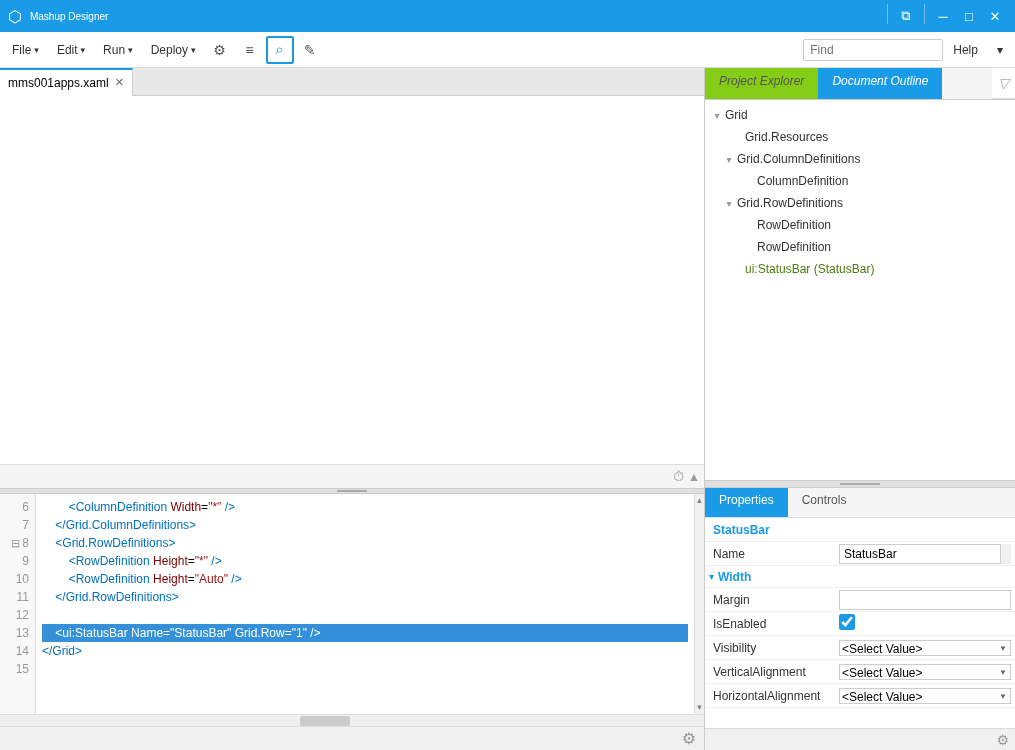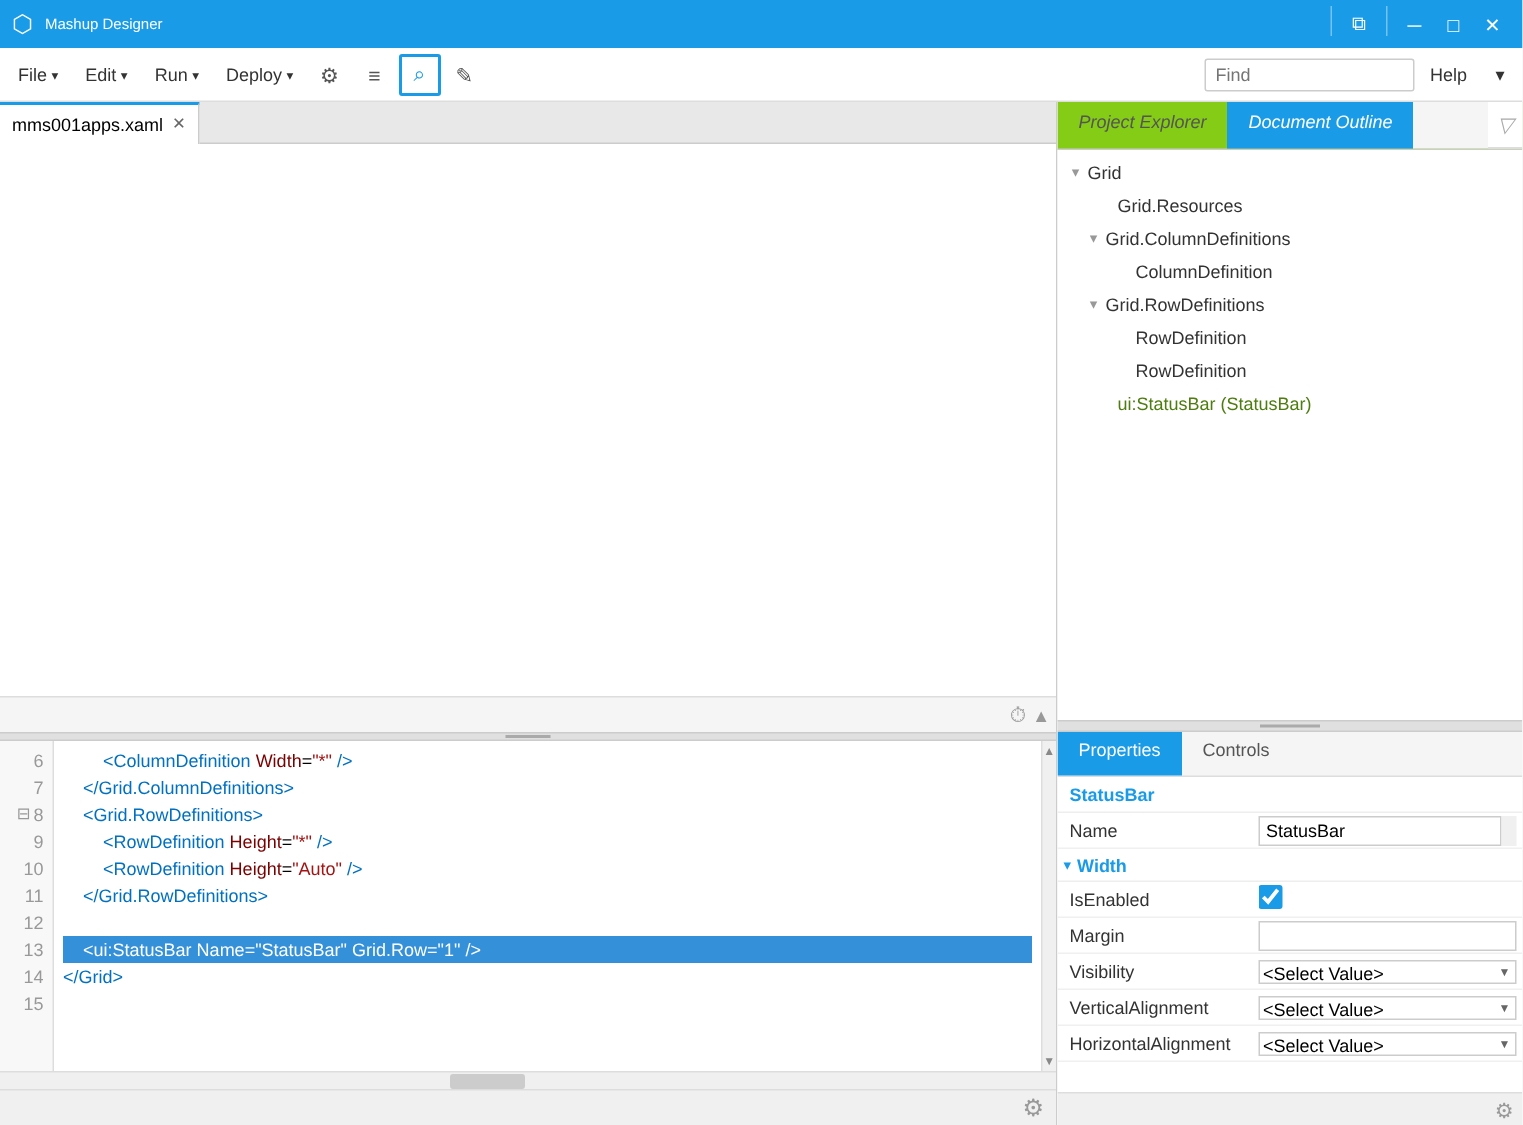--- a/index.html
+++ b/index.html
@@ -614,30 +614,30 @@
           </div>
           <div style="width:10px; background:#f0f0f0; height:20px;"></div>
         </div>
 
         <div class="section-header">
           <span class="section-toggle">▾</span>
           <span class="section-header-label">Width</span>
         </div>
 
         <div class="props-row">
+          <span class="props-label">Margin</span>
+          <div class="props-value">
+            <input class="props-input" value="" style="">
+          </div>
+        </div>
+
+        <div class="props-row">
           <span class="props-label">IsEnabled</span>
           <div class="props-value">
             <input type="checkbox" class="props-checkbox" checked="" style="">
-          </div>
-        </div>
-
-        <div class="props-row">
-          <span class="props-label">Margin</span>
-          <div class="props-value">
-            <input class="props-input" value="" style="">
           </div>
         </div>
 
         <div class="props-row">
           <span class="props-label">Visibility</span>
           <div class="props-select-wrapper">
             <select class="props-select">
               <option>&lt;Select Value&gt;</option>
               <option>Visible</option>
               <option>Hidden</option>

